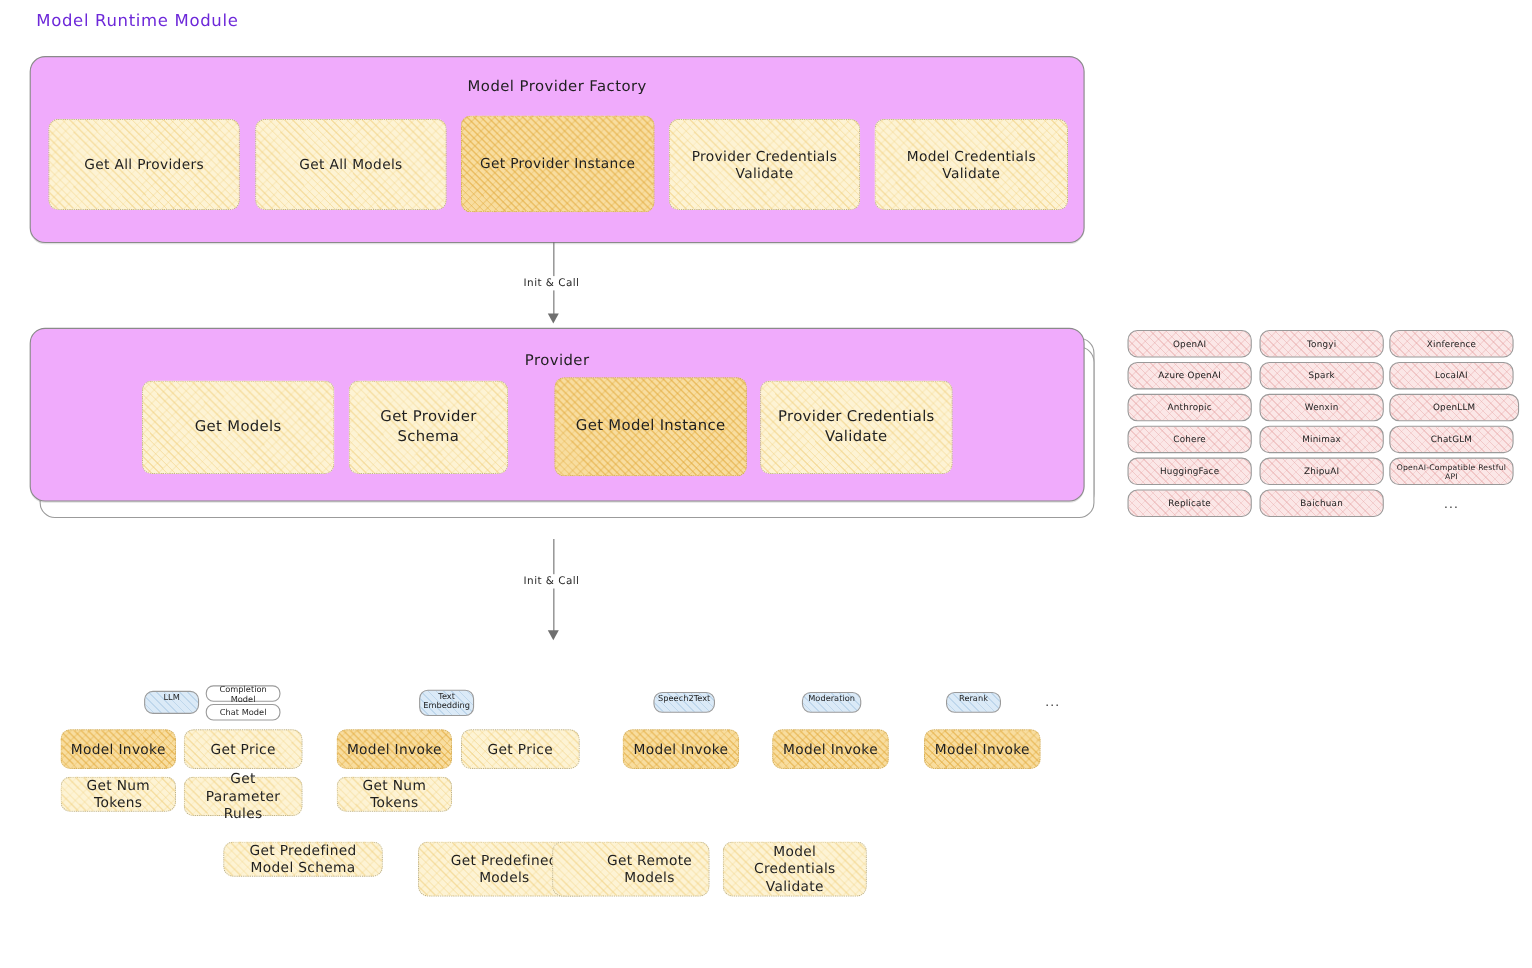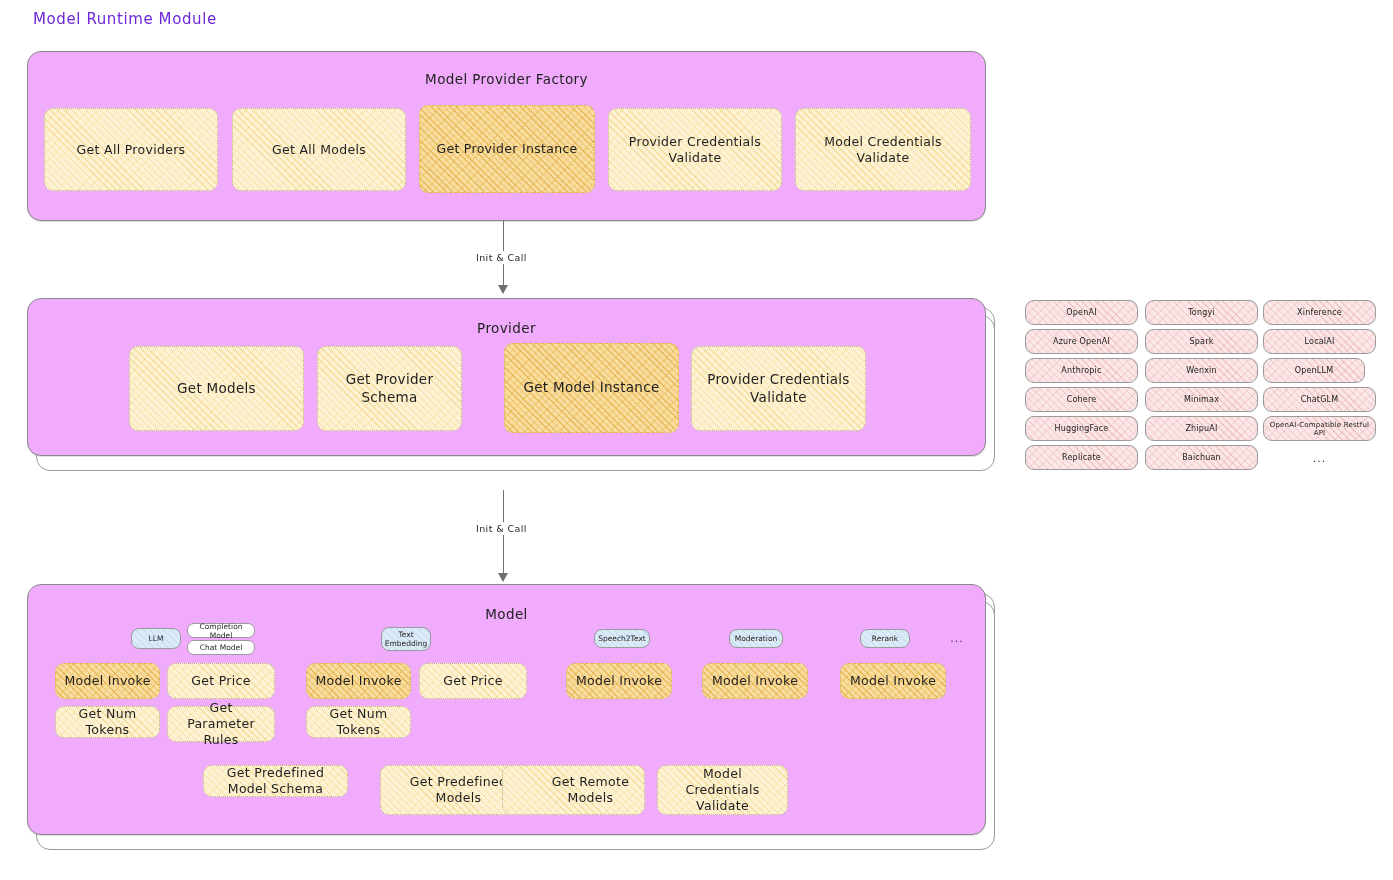--- a/index.html
+++ b/index.html
@@ -80,21 +80,21 @@
     display:flex;align-items:center;justify-content:center;
   }
 
   
   .mchip{
     position:absolute;box-sizing:border-box;
     border:1.2px solid #9a9a9a;border-radius:8px;
     background-color:#dbeaf7;
     background-image:
       repeating-linear-gradient(45deg, rgba(140,180,215,.35) 0 1px, rgba(255,255,255,0) 1px 5px);
-    display:flex;align-items:center;justify-content:center;
+    display:flex;justify-content:center;
     font-size:7.5px;color:#1f1f1f;text-align:center;line-height:1.25;
   }
   .wchip{
     position:absolute;box-sizing:border-box;
     border:1.1px solid #9a9a9a;border-radius:7px;background:#fff;
     display:flex;align-items:center;justify-content:center;
     font-size:7.5px;color:#1f1f1f;text-align:center;
   }
 
   
@@ -197,40 +197,37 @@
   <div class="pchip" style="left:1145px;top:445px;width:113px;height:25px;">
     <span>Baichuan</span>
     </div>
 
   <div class="pchip" style="left:1263px;top:300px;width:113px;height:25px;">
     <span>Xinference</span>
     </div>
   <div class="pchip" style="left:1263px;top:329px;width:113px;height:25px;">
     <span>LocalAI</span>
     </div>
-  <div class="pchip" style="left:1263px;top:358px;width:102px;height:25px;">
+  <div class="pchip" style="left:1263px;top:358px;width:118px;height:25px;">
     <span>OpenLLM</span>
     </div>
   <div class="pchip" style="left:1263px;top:387px;width:113px;height:25px;">
     <span>ChatGLM</span>
     </div>
   <div class="pchip" style="left:1263px;top:416px;width:113px;height:25px;font-size:7px;">
     <span>OpenAI-Compatible Restful API</span>
     </div>
   <div class="ellipsis" style="left:1263px;top:450px;width:113px;height:16px;">...</div>
 
   <div class="arrow" style="left:503px;top:490px;height:92px;width:2px;">
     <div class="ln" style="height:84px;"></div>
     <div class="hd" style="top:83px;"></div>
   </div>
   <div class="arrow-label" style="left:472px;top:522px;">Init &amp; Call</div>
 
-  <div class="sketchbox stack" style="left:27px;top:584px;width:957px;height:249px;">
-    <div class="box-title" style="top:21px;">Model</div>
-  </div>
 
   <div class="mchip" style="left:131px;top:628px;width:50px;height:21px;">
     <span>LLM</span>
     </div>
   <div class="wchip" style="left:187px;top:623px;width:68px;height:15px;">
     <span>Completion Model</span>
     </div>
   <div class="wchip" style="left:187px;top:640px;width:68px;height:15px;">
     <span>Chat Model</span>
     </div>

